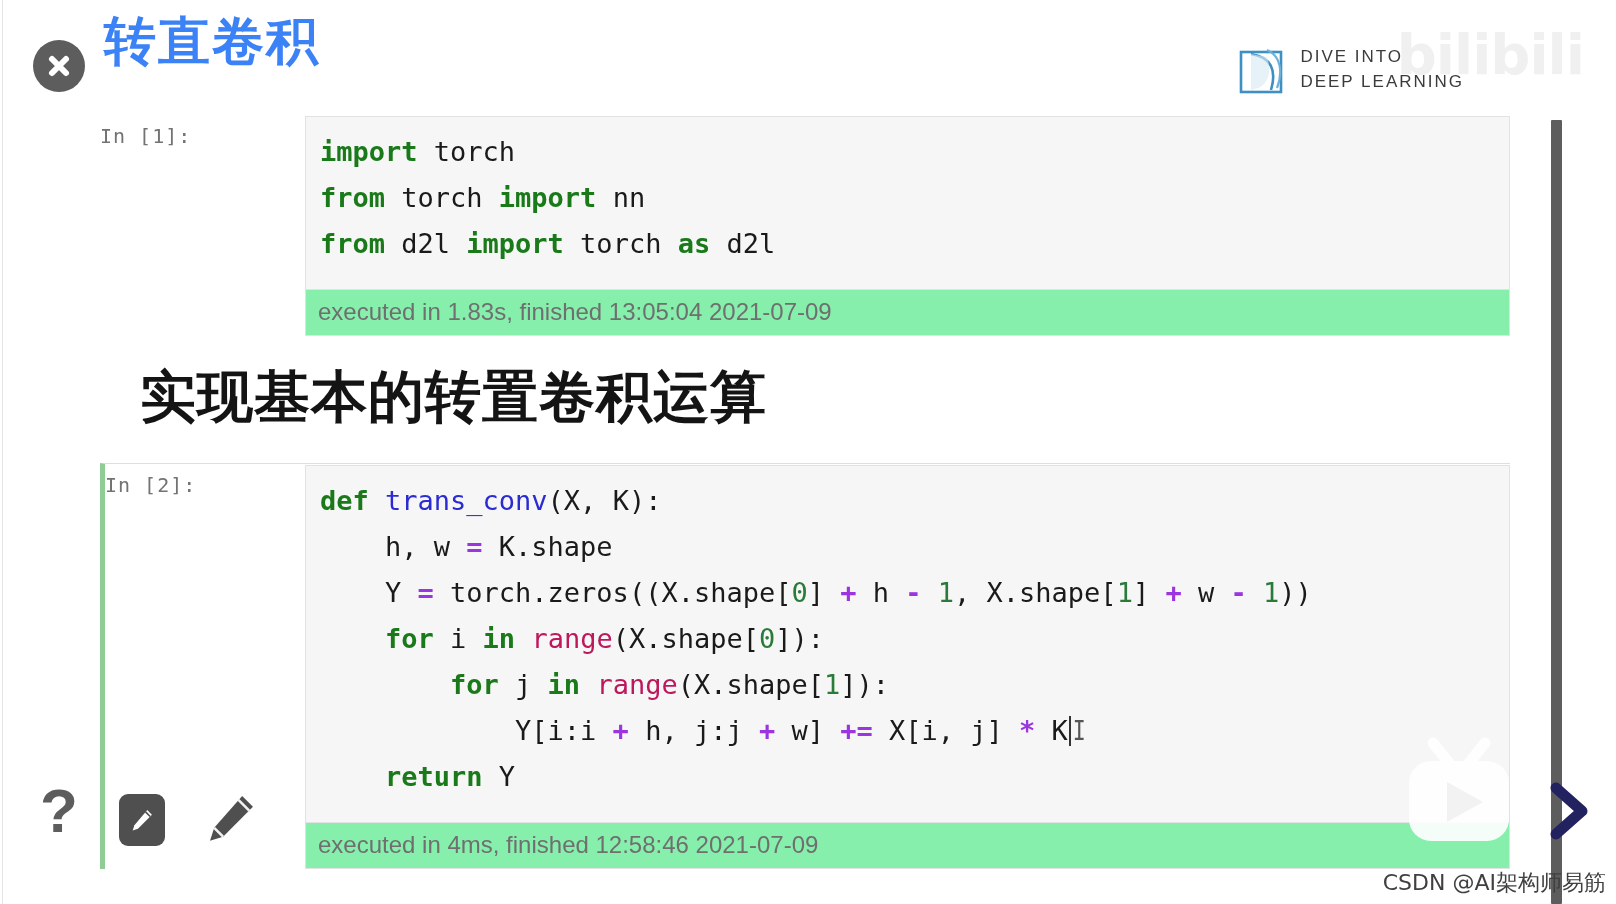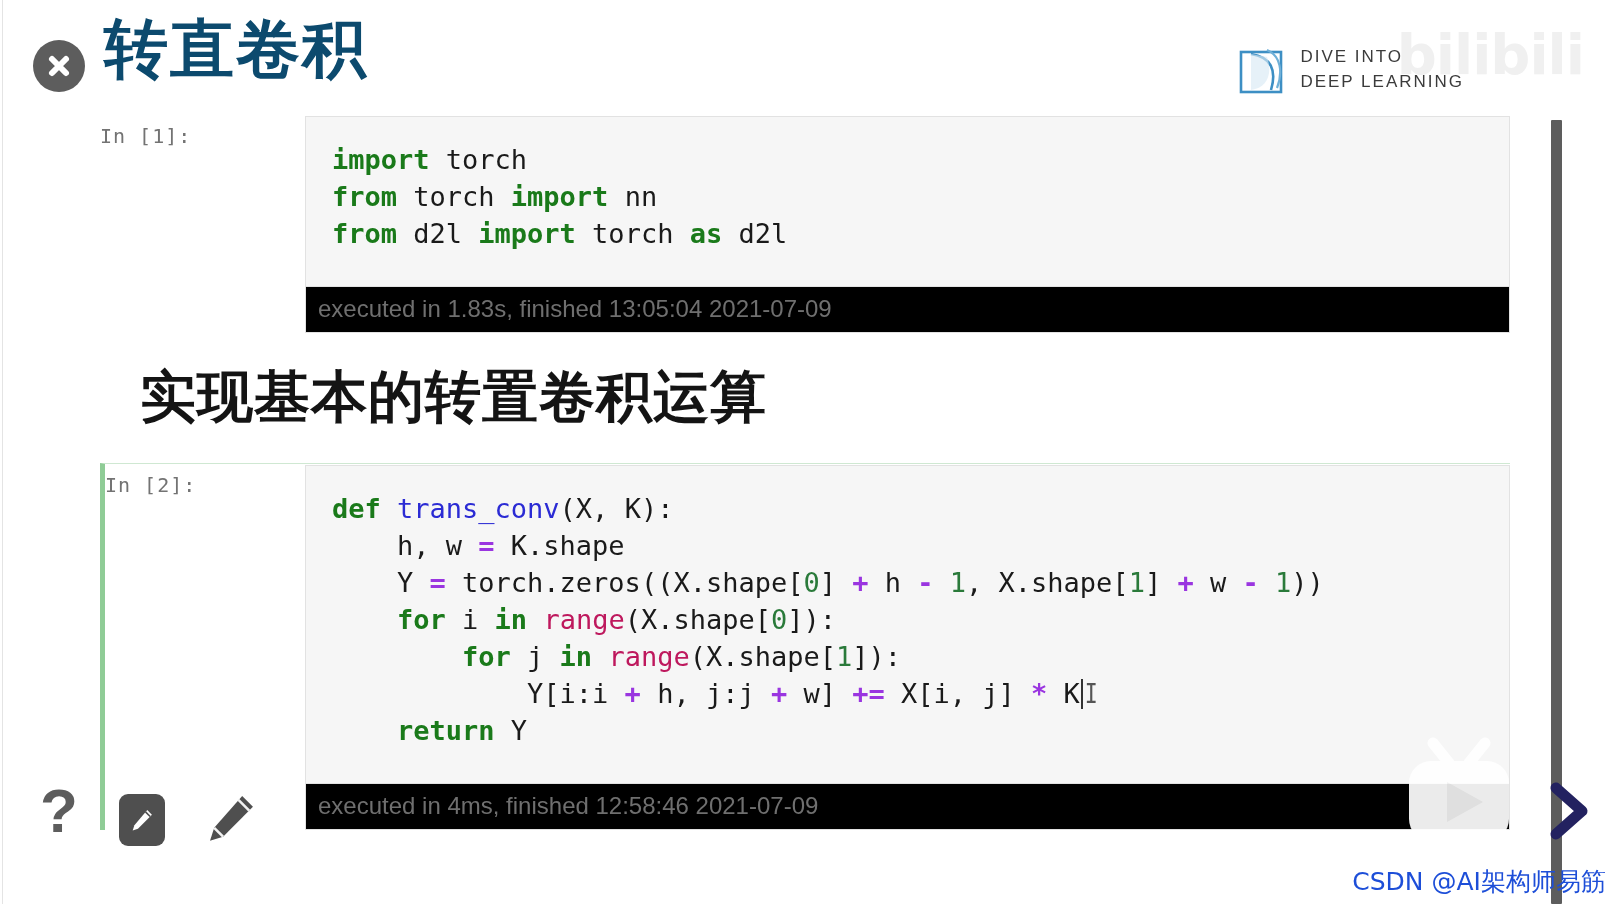--- a/index.html
+++ b/index.html
@@ -34,23 +34,23 @@
     display: flex;
     align-items: center;
     justify-content: center;
   }
   .close-btn svg { display:block; }
 
   .deck-title {
     position: absolute;
     left: 104px; top: 6px;
     font-family: "DejaVu Sans", "Liberation Sans", sans-serif;
-    font-size: 64px;
+    font-size: 52px;
     font-weight: 700;
-    color: #0c4a6e;
+    color: #3b82f6;
     letter-spacing: 2px;
     line-height: 1.35;
     white-space: nowrap;
   }
 
   
   .brand {
     position: absolute;
     right: 152px; top: 44px;
     display: flex;
@@ -128,31 +128,31 @@
     min-width: 0;
     border: 1px solid #e2e2e2;
     background: #f6f6f6;
   }
   .code-area {
     background: #f6f6f6;
     padding: 8px 10px 18px 10px;
     overflow: hidden;
   }
   pre.code {
-    margin: 16px;
+    margin: 4px;
     font-family: "DejaVu Sans Mono", "Liberation Mono", monospace;
     font-size: 27px;
-    line-height: 37px;
+    line-height: 46px;
     color: #1a1a1a;
     white-space: pre;
     letter-spacing: 0px;
   }
   .exec-bar {
     border-top: 1px solid #e2e2e2;
-    background: #000000;
+    background: #86efac;
     padding: 8px 12px 9px 12px;
     font-family: "Liberation Sans", sans-serif;
     font-size: 24px;
     color: #6f6f6f;
     white-space: nowrap;
   }
 
   
   .k  { color: #1a7a1a; font-weight: 700; }   
   .fn { color: #2b2bd4; } 
@@ -241,22 +241,22 @@
   }
   .next-arrow {
     position: absolute;
     right: 20px; bottom: 62px;
     width: 54px; height: 62px;
   }
   .csdn-mark {
     position: absolute;
     right: 10px; bottom: 6px;
     font-family: "DejaVu Sans", "Liberation Sans", sans-serif;
-    font-size: 25px;
-    color: #1d4ed8;
+    font-size: 22px;
+    color: #404040;
     white-space: nowrap;
   }
 </style>
 </head>
 <body>
 
 <div class="page-edge-left"></div>
 
 <div class="close-btn">
   <svg width="30" height="30" viewBox="0 0 30 30">

